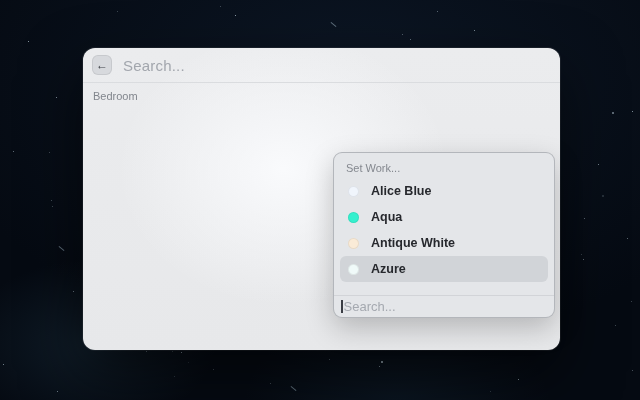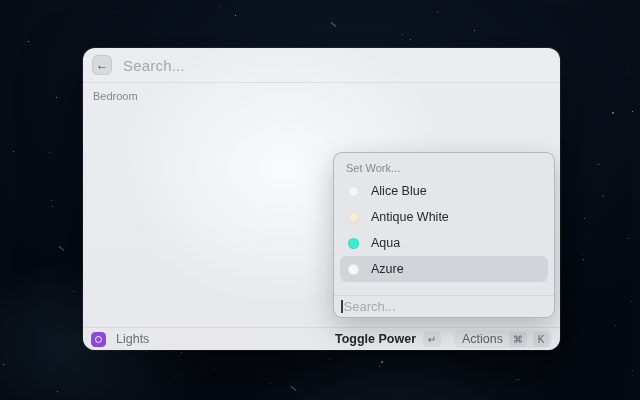--- a/index.html
+++ b/index.html
@@ -61,21 +61,21 @@
   
   .panel { position:absolute; left:333px; top:152px; width:222px; height:166px; z-index:3;
     background:#E4E6E9; border:1px solid rgba(120,124,130,0.45); border-radius:9px;
     box-shadow:0 10px 28px rgba(0,0,0,0.22); }
   .panel-title { position:absolute; top:9px; left:12px; font-size:11px; color:#84888F; }
   .panel-list { position:absolute; top:25px; left:6px; right:6px; bottom:22px; overflow:hidden; }
   .panel-row { height:26px; display:flex; align-items:center; gap:12px; padding:0 8px; border-radius:6px; }
   .panel-row.selected { background:#D1D4D8; }
   .swatch { width:11px; height:11px; border-radius:50%; flex:none;
     box-shadow:inset 0 0 0 1px rgba(0,0,0,0.07); }
-  .panel-row-label { font-size:12.5px; font-weight:400; color:#26282D; }
+  .panel-row-label { font-size:12.5px; font-weight:700; color:#26282D; }
   .panel-search { position:absolute; left:0; right:0; bottom:0; height:22px;
     border-top:1px solid #D2D4D8; display:flex; align-items:center; padding:0 7px; }
   .caret { width:1.5px; height:13px; background:#3A3D44; margin-right:1px; animation:blink 1.1s steps(1) infinite; }
   @keyframes blink { 50% { opacity:0; } }
   .panel-search-placeholder { font-size:13px; color:#A5A9B0; }
 </style>
 </head>
 <body>
 
 <div class="screen">
@@ -178,55 +178,37 @@
       <div class="back-btn">
         <span>←</span>
       </div>
       <div class="search-placeholder">Search...</div>
     </div>
     <div class="hdivider d1"></div>
 
     <div class="section-label">Bedroom</div>
 
 
-    <div class="footer">
-      <div class="app-chip">
-        <div class="app-icon" style="background-color: rgb(138, 70, 228);">
-          <div class="ring"></div>
-        </div>
-        <div class="app-label">Lights</div>
-      </div>
-      <div class="footer-spacer"></div>
-      <div class="primary-action">
-        <span class="primary-action-label">Toggle Power</span>
-        <span class="key-badge">↵</span>
-      </div>
-      <div class="actions-group">
-        <span class="actions-label">Actions</span>
-        <span class="key-badge">⌘</span>
-        <span class="key-badge">K</span>
-      </div>
-    </div>
   </div>
 
   <div class="panel">
     <div class="panel-title">Set Work...</div>
 
     <div class="panel-list">
       <div class="panel-row">
         <div class="swatch" style="background-color: rgb(240, 245, 252);"></div>
         <div class="panel-row-label">Alice Blue</div>
       </div>
       <div class="panel-row">
+        <div class="swatch" style="background-color: rgb(53, 240, 206);"></div>
+        <div class="panel-row-label">Aqua</div>
+      </div>
+      <div class="panel-row">
         <div class="swatch" style="background-color: rgb(250, 235, 215);"></div>
         <div class="panel-row-label">Antique White</div>
-      </div>
-      <div class="panel-row">
-        <div class="swatch" style="background-color: rgb(53, 240, 206);"></div>
-        <div class="panel-row-label">Aqua</div>
       </div>
       <div class="panel-row selected">
         <div class="swatch" style="background-color: rgb(240, 250, 249);"></div>
         <div class="panel-row-label">Azure</div>
       </div>
     </div>
 
     <div class="panel-search">
       <div class="caret"></div>
       <div class="panel-search-placeholder">Search...</div>

